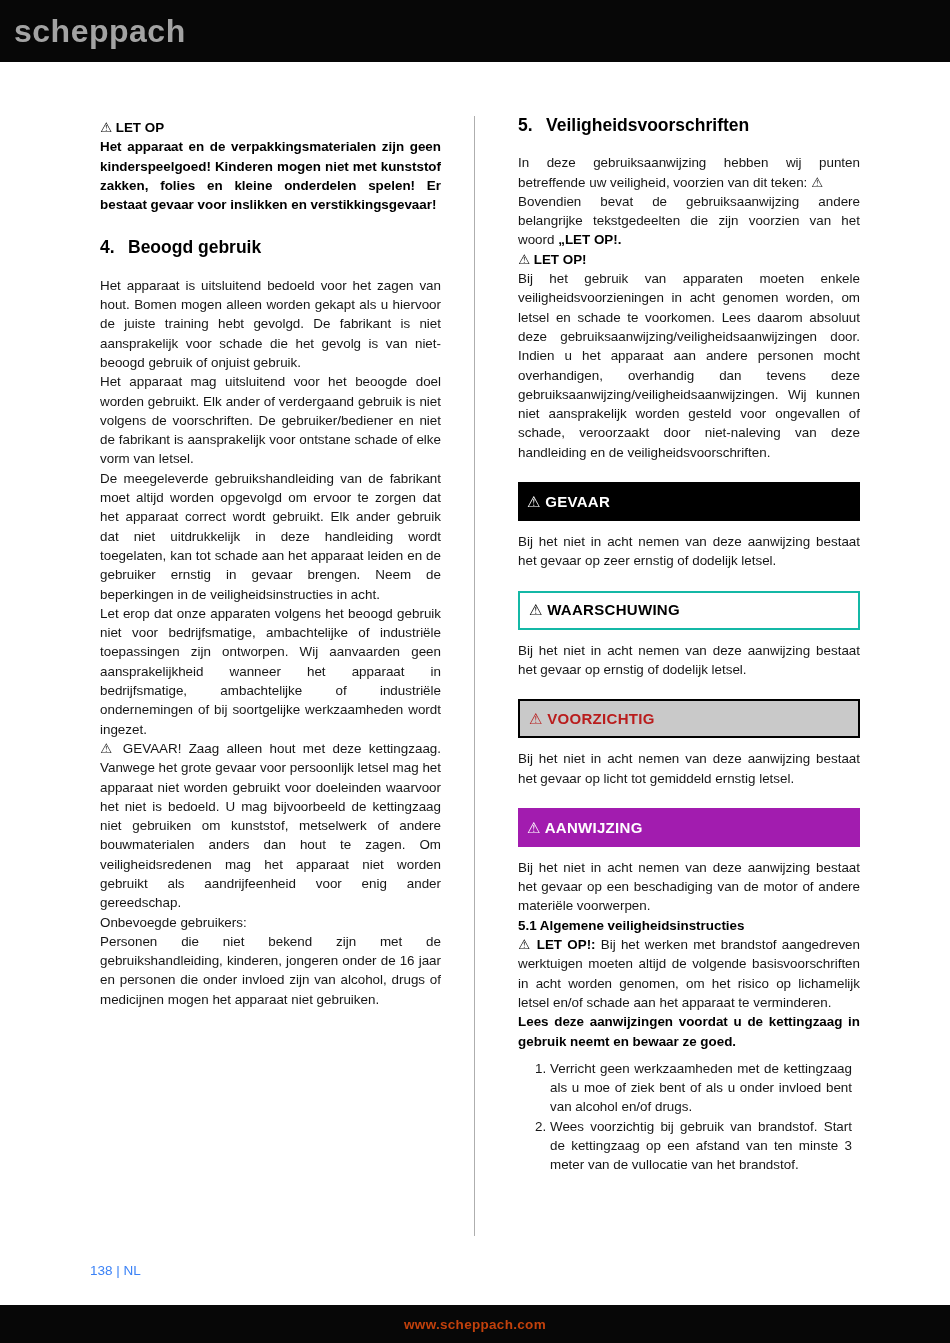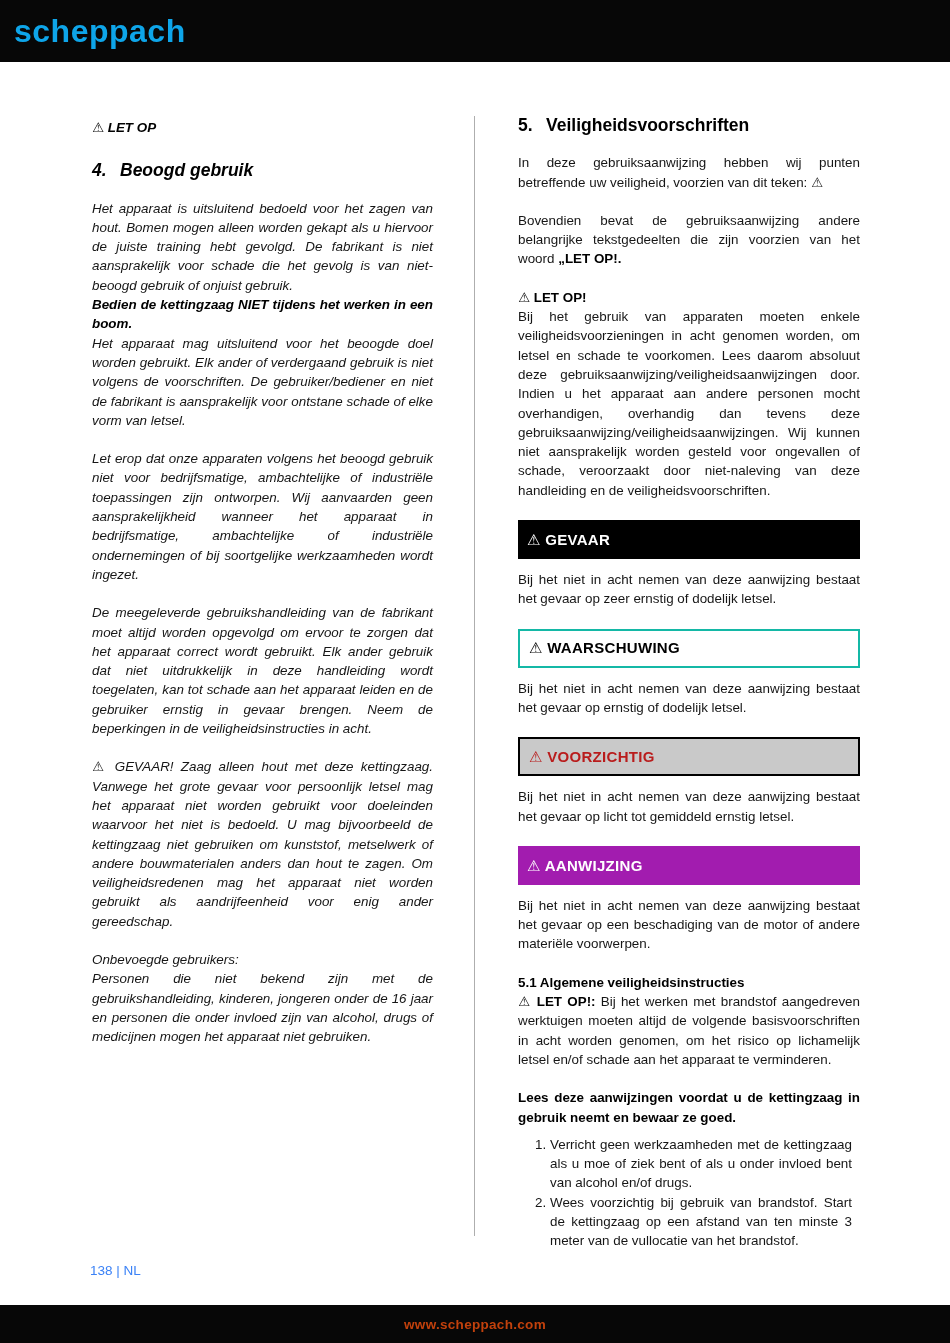--- a/index.html
+++ b/index.html
@@ -14,38 +14,38 @@
     overflow: hidden;
   }
   
   .header-bar {
     position: absolute; top: 0; left: 0; width: 100%; height: 62px;
     background: #070707;
   }
   .logo {
     position: absolute; left: 14px; top: 0; height: 62px;
     display: flex; align-items: center;
-    color: #0ea5e9; font-weight: bold; font-size: 32px;
+    color: #a3a3a3; font-weight: bold; font-size: 32px;
     letter-spacing: 0.5px;
   }
   
   .col {
     position: absolute; top: 112px;
     font-size: 13.4px; line-height: 19.3px;
     text-align: justify; hyphens: auto;
   }
-  .col-left  { left: 92px;  width: 341px; font-style: italic; }
+  .col-left  { left: 100px;  width: 341px; }
   .col-right { left: 518px; width: 342px; }
   .divider {
     position: absolute; left: 474px; top: 116px;
     width: 1px; height: 1120px; background: #aeaeae;
   }
   p { margin: 0; }
   .bold { font-weight: bold; color: #000; }
-  .mt   { margin-top: 19px; }
+  .mt   { }
   h2.section {
     display: flex; text-align: left;
     font-size: 17.5px; font-weight: bold; color: #000;
     margin: 24px 0 18px 0;
   }
   h2.section .num { flex: 0 0 auto; width: 28px; }
   h2.first { margin-top: 4px; }
   
   .warn-box {
     margin-top: 20px; height: 39px;
@@ -80,31 +80,31 @@
 <div class="page">
 
   <div class="header-bar">
     <div class="logo">scheppach</div>
   </div>
 
   <div class="divider"></div>
 
   <div class="col col-left">
     <p class="bold" style="margin-top:6px">⚠ LET OP</p>
+    <p class="bold">Het apparaat en de verpakkingsmaterialen zijn geen kinderspeelgoed! Kinderen mogen niet met kunststof zakken, folies en kleine onderdelen spelen! Er bestaat gevaar voor inslikken en verstikkingsgevaar!</p>
 
     <h2 class="section">
       <span class="num">4.</span>
       <span>Beoogd gebruik</span>
     </h2>
 
     <p>Het apparaat is uitsluitend bedoeld voor het zagen van hout. Bomen mogen alleen worden gekapt als u hiervoor de juiste training hebt gevolgd. De fabrikant is niet aansprakelijk voor schade die het gevolg is van niet-beoogd gebruik of onjuist gebruik.</p>
-    <p class="bold">Bedien de kettingzaag NIET tijdens het werken in een boom.</p>
     <p>Het apparaat mag uitsluitend voor het beoogde doel worden gebruikt. Elk ander of verdergaand gebruik is niet volgens de voorschriften. De gebruiker/bediener en niet de fabrikant is aansprakelijk voor ontstane schade of elke vorm van letsel.</p>
+    <p class="mt">De meegeleverde gebruikshandleiding van de fabrikant moet altijd worden opgevolgd om ervoor te zorgen dat het apparaat correct wordt gebruikt. Elk ander gebruik dat niet uitdrukkelijk in deze handleiding wordt toegelaten, kan tot schade aan het apparaat leiden en de gebruiker ernstig in gevaar brengen. Neem de beperkingen in de veiligheidsinstructies in acht.</p>
     <p class="mt">Let erop dat onze apparaten volgens het beoogd gebruik niet voor bedrijfsmatige, ambachtelijke of industriële toepassingen zijn ontworpen. Wij aanvaarden geen aansprakelijkheid wanneer het apparaat in bedrijfsmatige, ambachtelijke of industriële ondernemingen of bij soortgelijke werkzaamheden wordt ingezet.</p>
-    <p class="mt">De meegeleverde gebruikshandleiding van de fabrikant moet altijd worden opgevolgd om ervoor te zorgen dat het apparaat correct wordt gebruikt. Elk ander gebruik dat niet uitdrukkelijk in deze handleiding wordt toegelaten, kan tot schade aan het apparaat leiden en de gebruiker ernstig in gevaar brengen. Neem de beperkingen in de veiligheidsinstructies in acht.</p>
     <p class="mt">⚠ GEVAAR! Zaag alleen hout met deze kettingzaag. Vanwege het grote gevaar voor persoonlijk letsel mag het apparaat niet worden gebruikt voor doeleinden waarvoor het niet is bedoeld. U mag bijvoorbeeld de kettingzaag niet gebruiken om kunststof, metselwerk of andere bouwmaterialen anders dan hout te zagen. Om veiligheidsredenen mag het apparaat niet worden gebruikt als aandrijfeenheid voor enig ander gereedschap.</p>
     <p class="mt">Onbevoegde gebruikers:</p>
     <p>Personen die niet bekend zijn met de gebruikshandleiding, kinderen, jongeren onder de 16 jaar en personen die onder invloed zijn van alcohol, drugs of medicijnen mogen het apparaat niet gebruiken.</p>
   </div>
 
   <div class="col col-right">
     <h2 class="section first">
       <span class="num">5.</span>
       <span>Veiligheidsvoorschriften</span>
     </h2>

